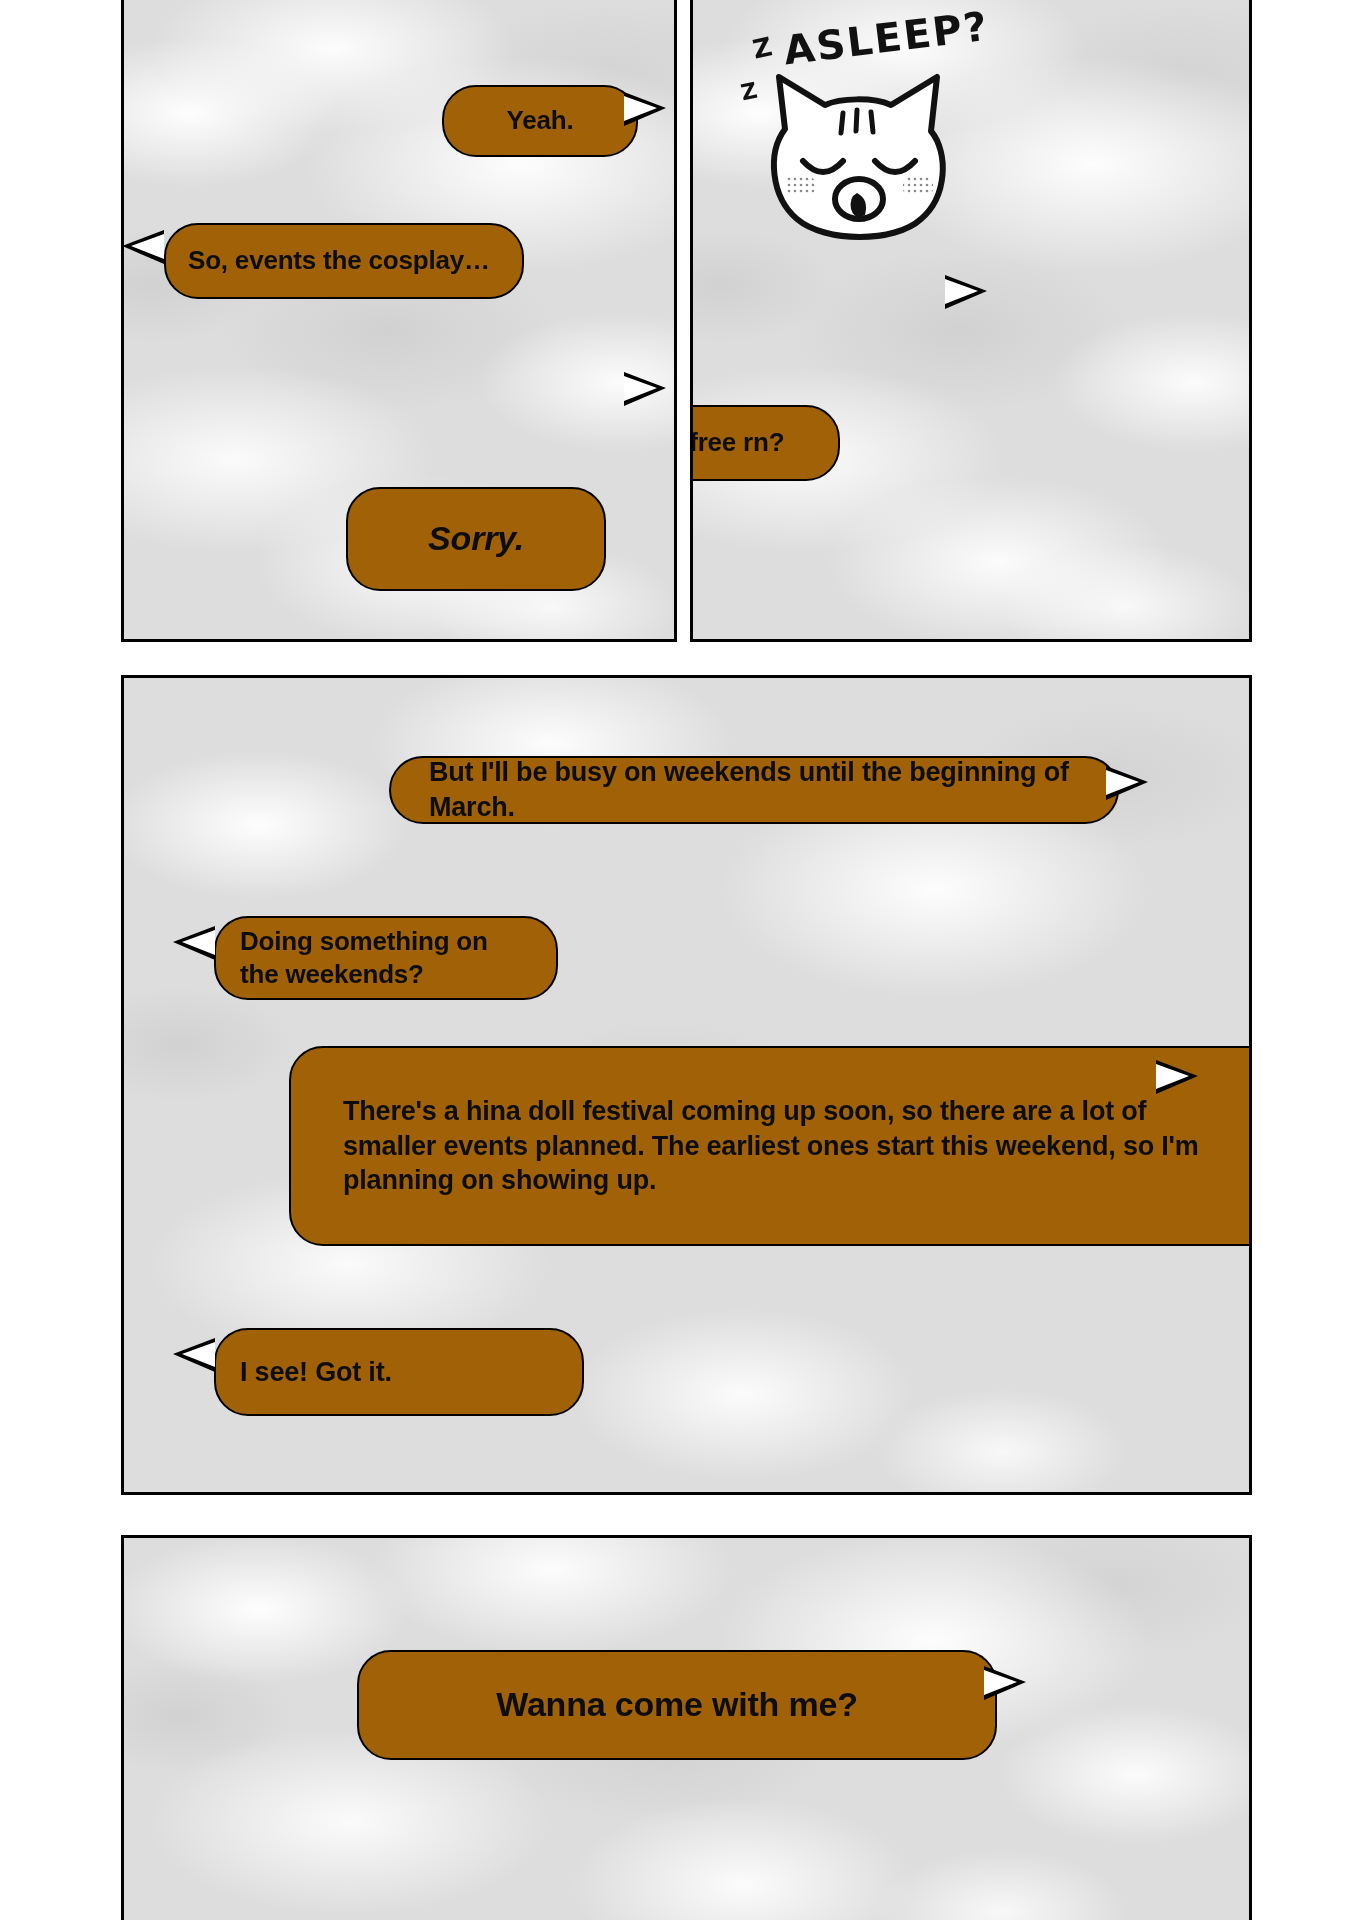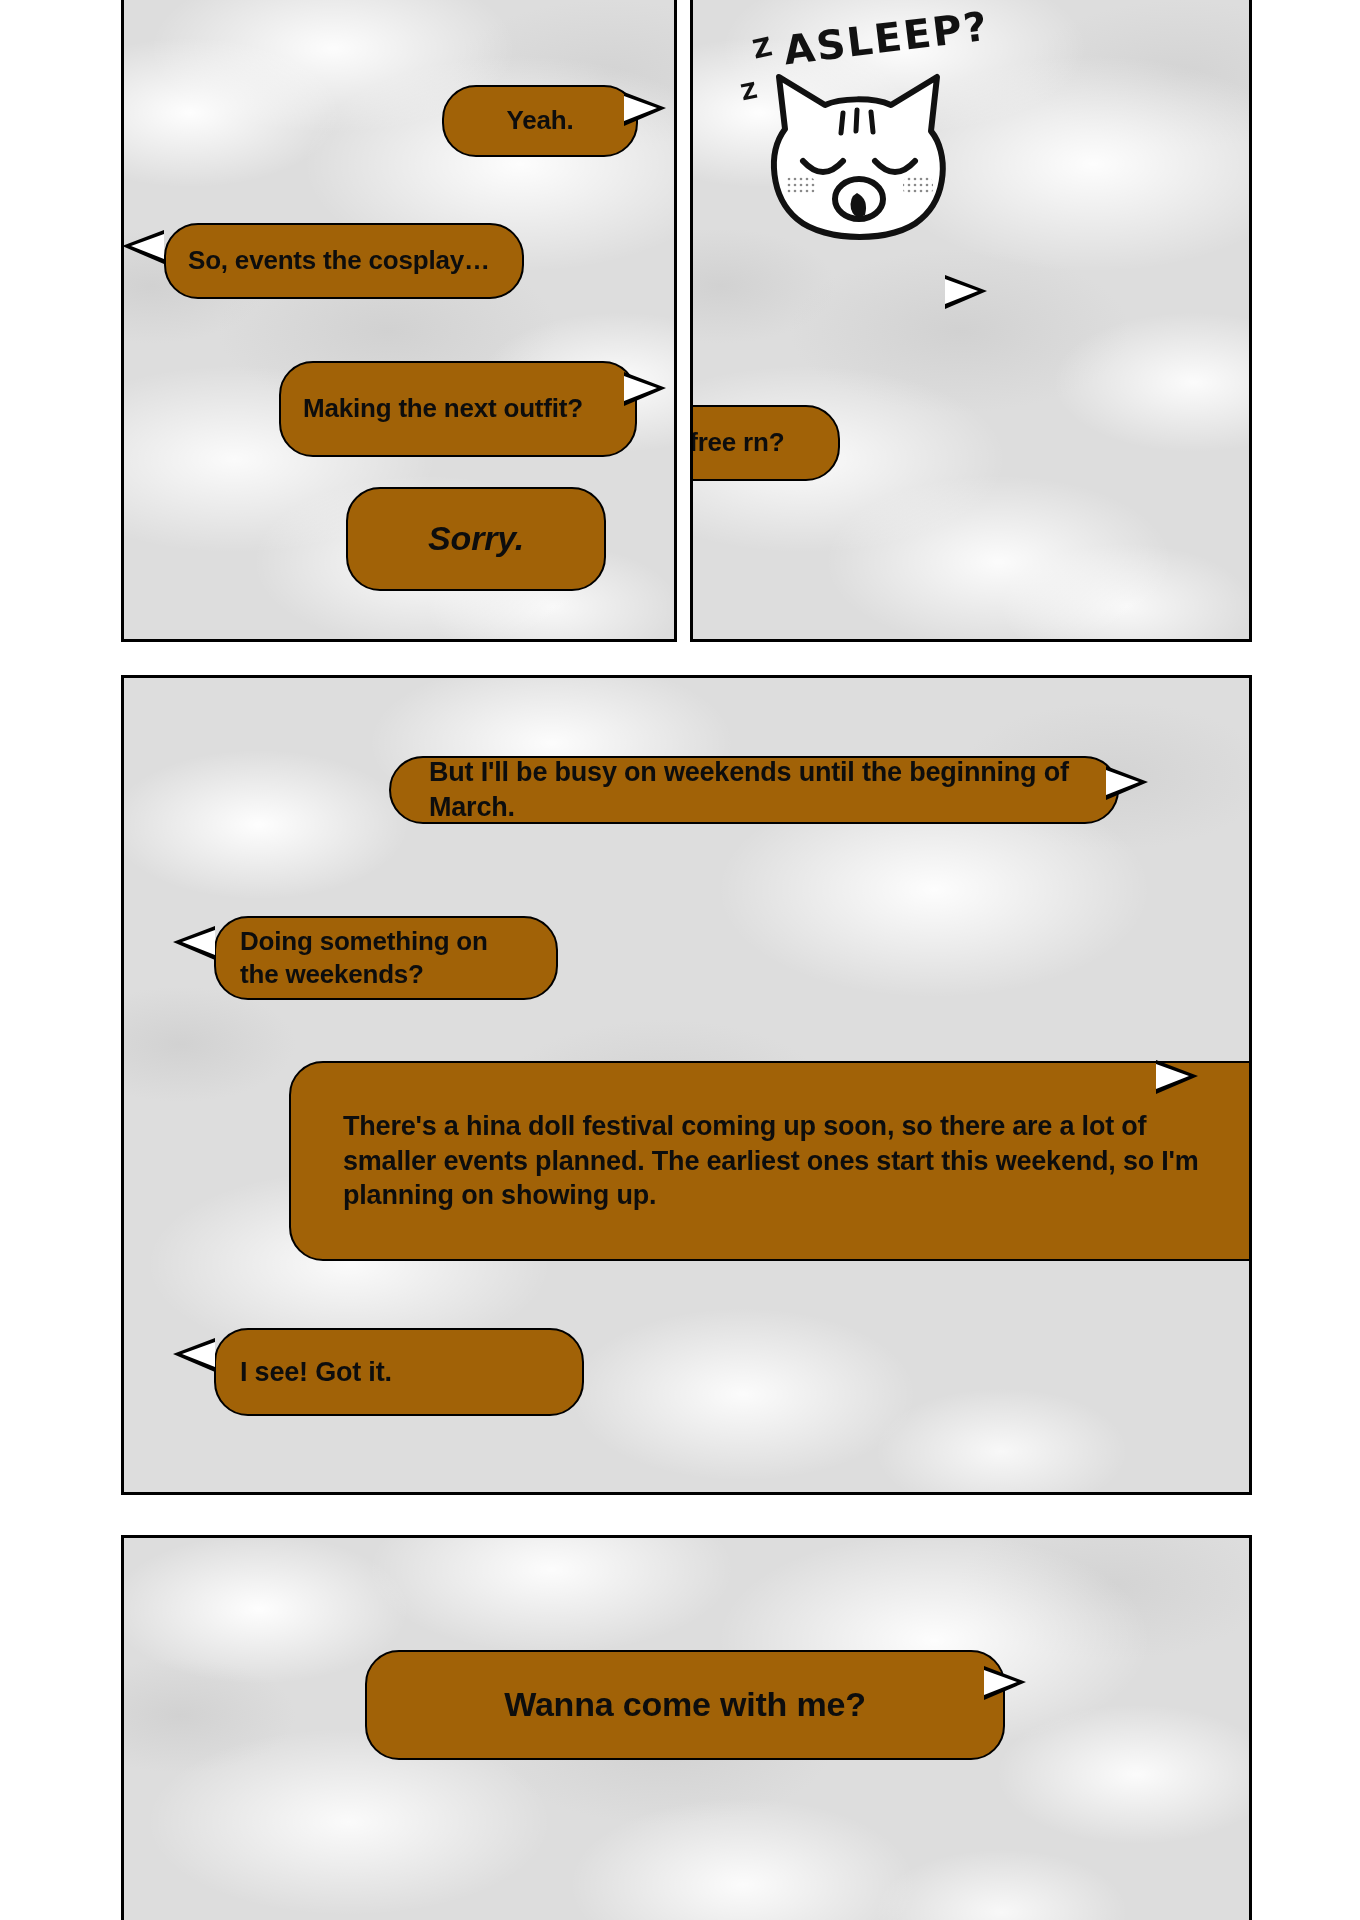--- a/index.html
+++ b/index.html
@@ -118,23 +118,20 @@
     </div>
     <div class="tail tail-r-out" style="left:500px; top:95px;"></div>
     <div class="tail tail-r-in" style="left:500px; top:99px;"></div>
 
     <div class="bubble" style="left:40px; top:226px; width:360px; height:76px; font-size:26px; padding:0 22px;">
       <span class="txt">So, events the cosplay…</span>
     </div>
     <div class="tail tail-l-out" style="left:-2px; top:233px;"></div>
     <div class="tail tail-l-in" style="left:7px; top:237px;"></div>
 
-    <div class="bubble" style="left:155px; top:364px; width:358px; height:96px; font-size:26px; padding:0 22px;">
-      <span class="txt">Making the next outfit?</span>
-    </div>
     <div class="tail tail-r-out" style="left:500px; top:375px;"></div>
     <div class="tail tail-r-in" style="left:500px; top:379px;"></div>
 
     <div class="bubble center" style="left:222px; top:490px; width:260px; height:104px; font-size:34px; padding:0 18px;font-style:italic;">
       <span class="txt">Sorry.</span>
     </div>
   </div>
 
   <div class="panel" style="left:690px; top:-6px; width:562px; height:648px;">
     <div class="sky"></div>
@@ -190,36 +187,36 @@
     </div>
     <div class="tail tail-r-out" style="left:982px; top:88px;"></div>
     <div class="tail tail-r-in" style="left:982px; top:92px;"></div>
 
     <div class="bubble" style="left:90px; top:238px; width:344px; height:84px; font-size:26px; padding:0 24px;">
       <span class="txt">Doing something on the weekends?</span>
     </div>
     <div class="tail tail-l-out" style="left:49px; top:248px;"></div>
     <div class="tail tail-l-in" style="left:58px; top:252px;"></div>
 
-    <div class="bubble" style="left:165px; top:383px; width:1000px; height:200px; font-size:27px; padding:0 52px;">
+    <div class="bubble" style="left:165px; top:368px; width:1000px; height:200px; font-size:27px; padding:0 52px;">
       <span class="txt">There's a hina doll festival coming up soon, so there are a lot of smaller events planned. The earliest ones start this weekend, so I'm planning on showing up.</span>
     </div>
     <div class="tail tail-r-out" style="left:1032px; top:382px;"></div>
     <div class="tail tail-r-in" style="left:1032px; top:386px;"></div>
 
     <div class="bubble" style="left:90px; top:650px; width:370px; height:88px; font-size:27px; padding:0 24px;">
       <span class="txt">I see! Got it.</span>
     </div>
     <div class="tail tail-l-out" style="left:49px; top:660px;"></div>
     <div class="tail tail-l-in" style="left:58px; top:664px;"></div>
   </div>
 
   <div class="panel" style="left:121px; top:1535px; width:1131px; height:400px;">
     <div class="sky"></div>
 
-    <div class="bubble center" style="left:233px; top:112px; width:640px; height:110px; font-size:34px; padding:16px 26px;margin-left:8px;">
+    <div class="bubble center" style="left:233px; top:112px; width:640px; height:110px; font-size:34px; padding:16px 26px;">
       <span class="txt">Wanna come with me?</span>
     </div>
     <div class="tail tail-r-out" style="left:860px; top:128px;"></div>
     <div class="tail tail-r-in" style="left:860px; top:132px;"></div>
   </div>
 
 </div>
 
 </body></html>

